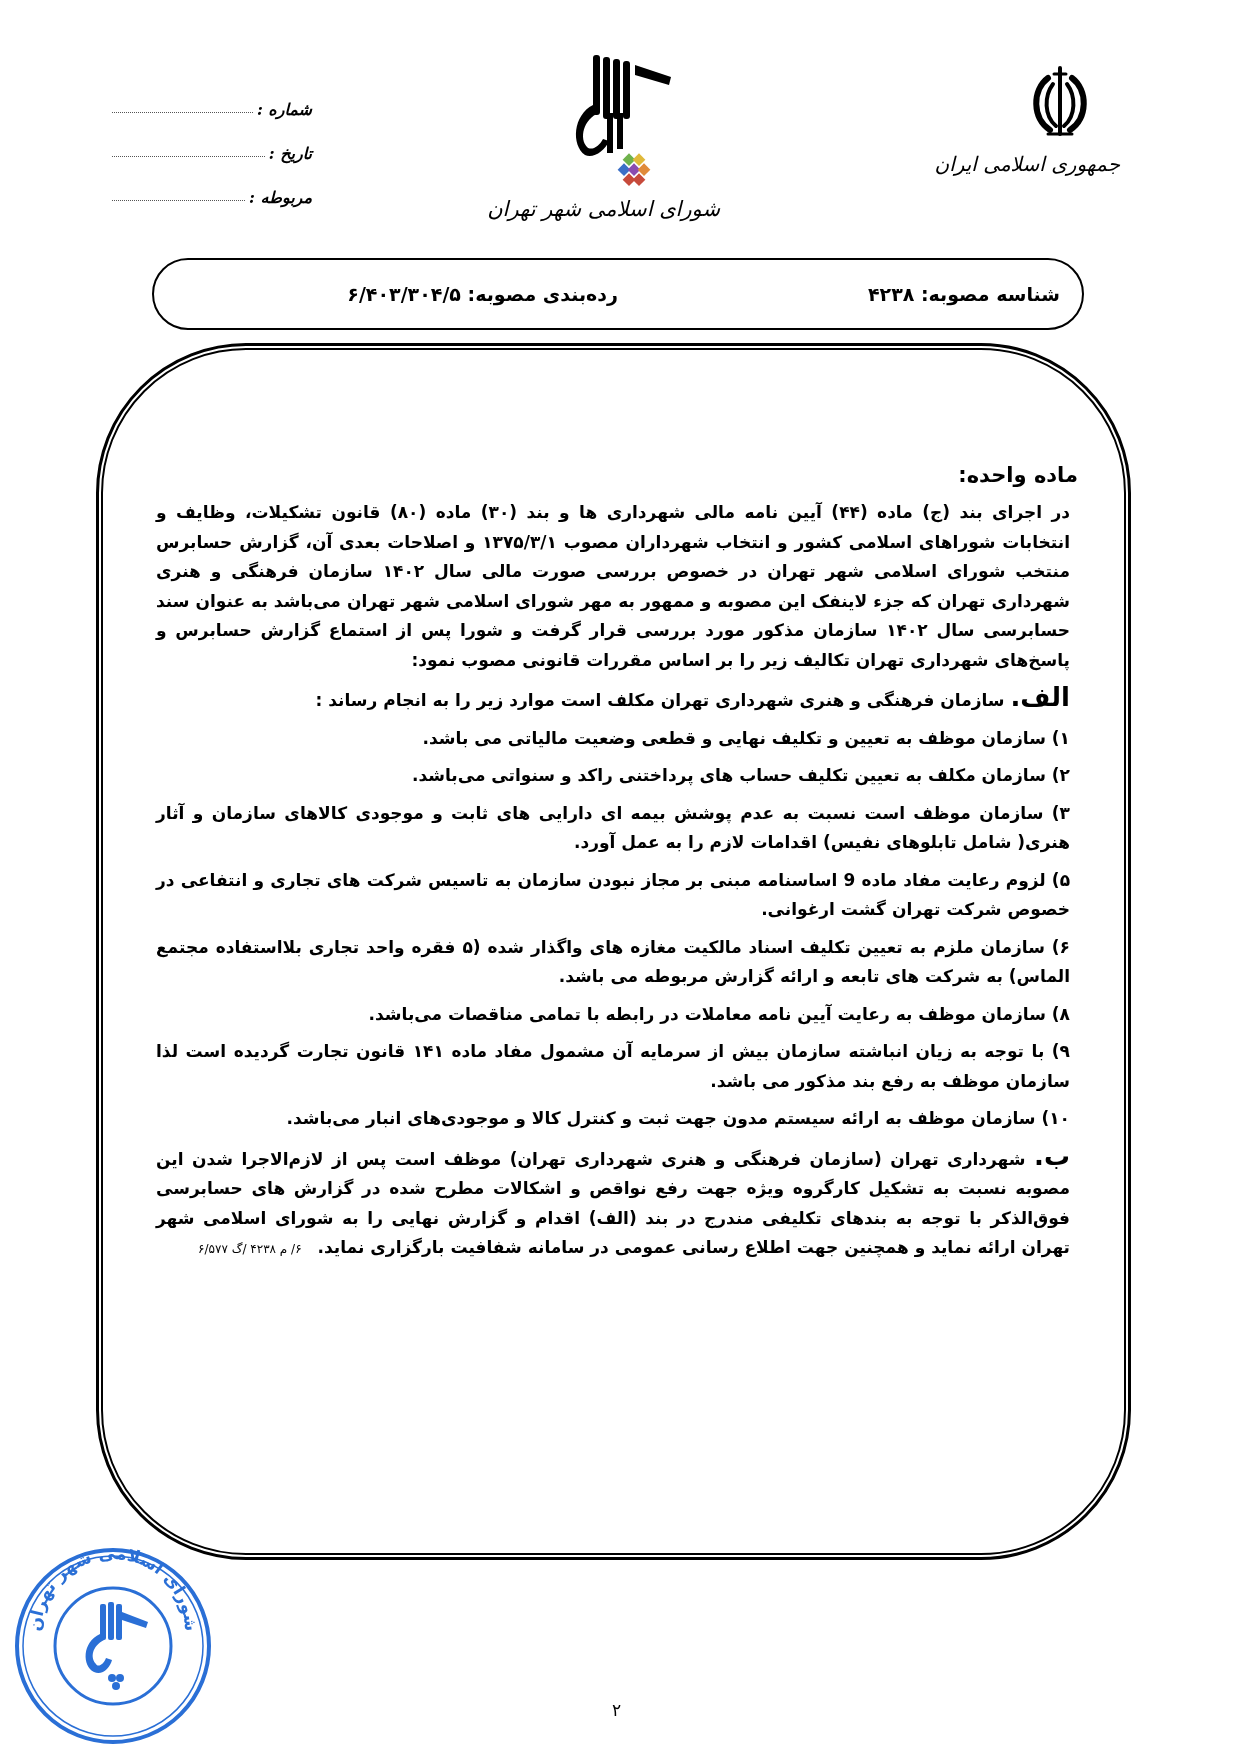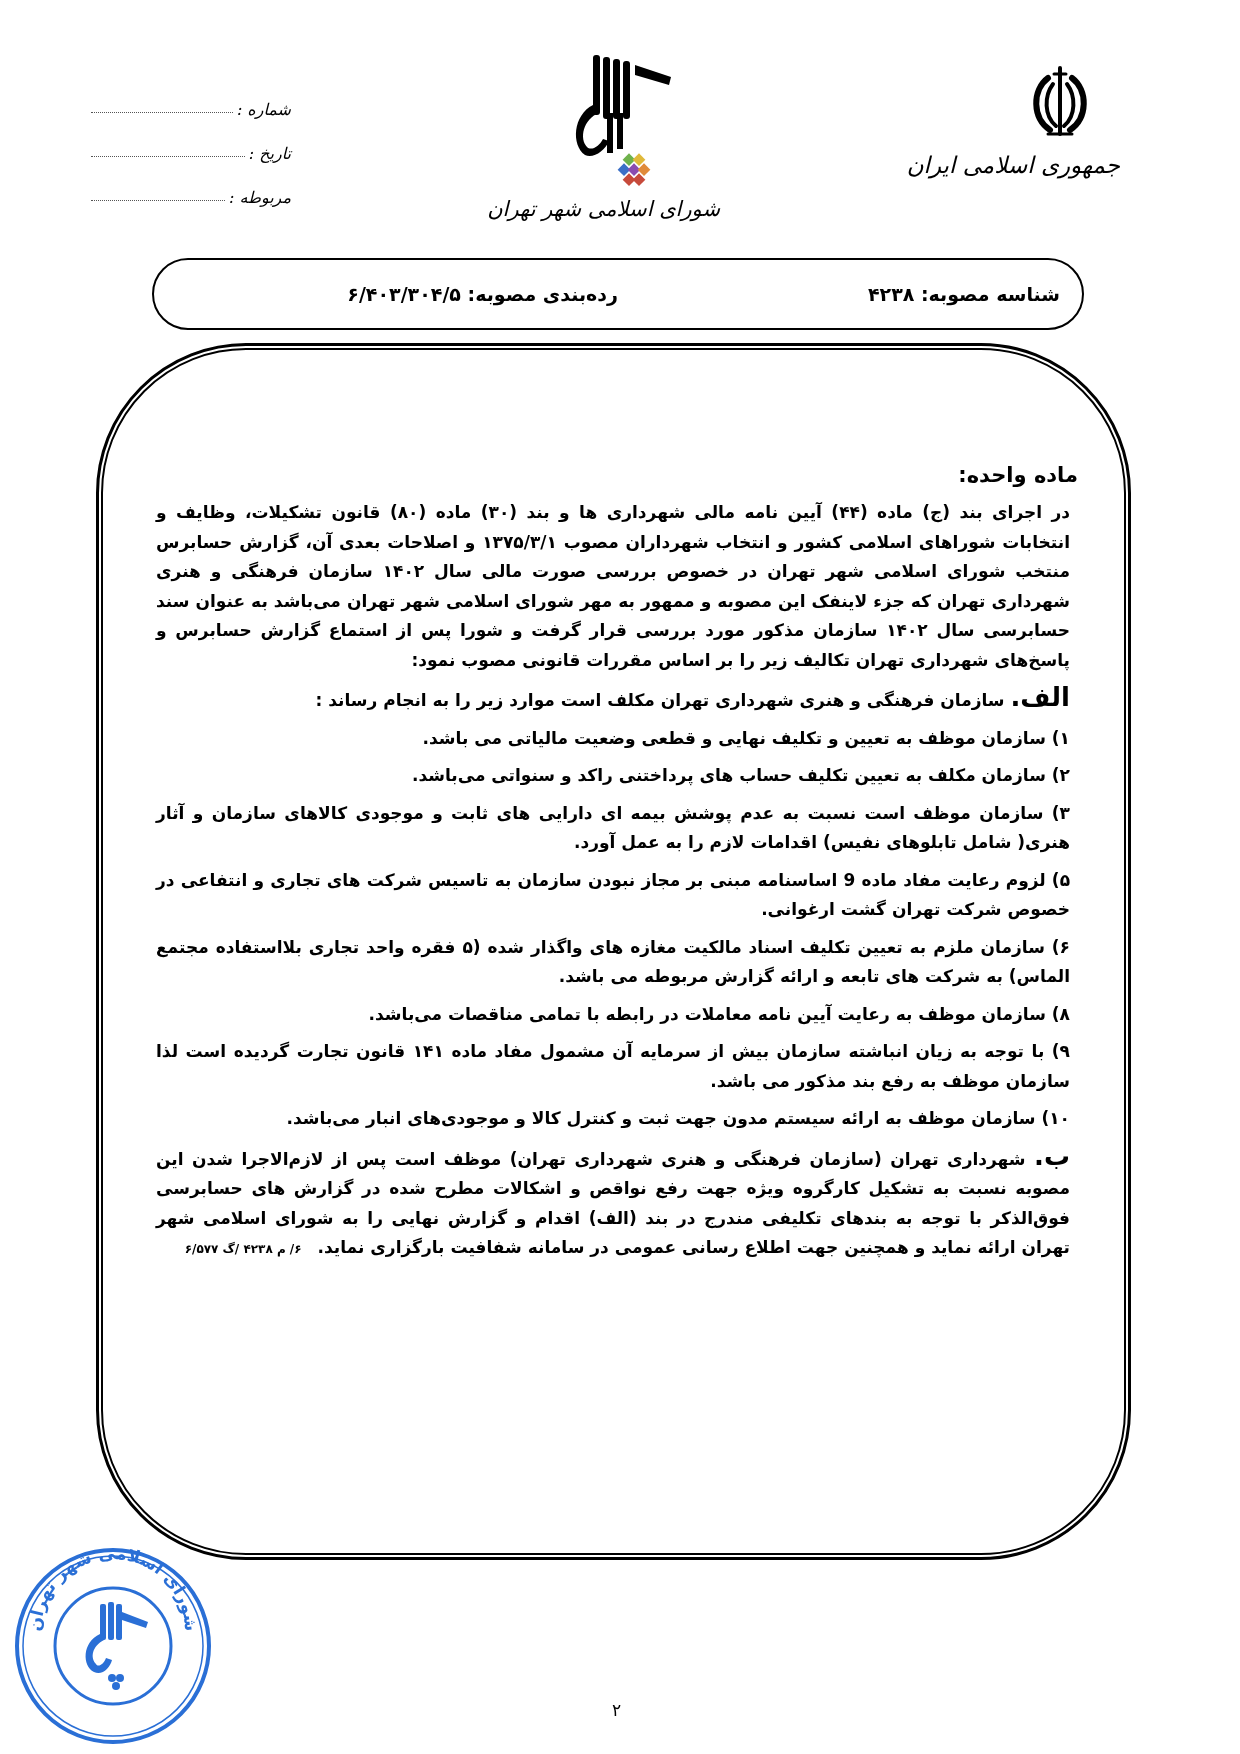--- a/index.html
+++ b/index.html
@@ -2,27 +2,27 @@
 <html><head>
 <meta charset="utf-8">
 <style>
   html, body { margin: 0; padding: 0; background: #ffffff; }
   body { width: 1240px; height: 1754px; position: relative; overflow: hidden;
          font-family: "DejaVu Sans", "Liberation Sans", sans-serif; color: #000; }
 
   
   .emblem { position: absolute; left: 1000px; top: 60px; width: 120px; height: 130px; text-align: center; }
   .emblem svg { display: block; margin: 0 auto; }
-  .emblem-caption { font-family: "DejaVu Serif", serif; font-size: 23px; font-style: italic; margin-top: 8px; direction: rtl; white-space: nowrap; }
+  .emblem-caption { font-family: "DejaVu Serif", serif; font-size: 20px; font-style: italic; margin-top: 8px; direction: rtl; white-space: nowrap; }
 
   .council-logo { position: absolute; left: 530px; top: 55px; width: 190px; height: 190px; text-align: center; }
   .council-logo svg { display: block; margin: 0 auto; }
   .council-caption { font-family: "DejaVu Serif", serif; font-style: italic; font-size: 21px; direction: rtl; margin-top: 2px; white-space: nowrap; }
 
-  .meta-fields { position: absolute; left: 91px; top: 75px; width: 200px; direction: rtl; }
+  .meta-fields { position: absolute; left: 112px; top: 75px; width: 200px; direction: rtl; font-weight: bold; }
   .meta-row { display: flex; align-items: flex-end; height: 44px; font-family: "DejaVu Serif", serif; font-style: italic; font-size: 16px; }
   .meta-label { white-space: nowrap; padding-left: 4px; }
   .meta-line { flex: 1; border-bottom: 1px dotted #555; height: 12px; margin-bottom: 6px; }
 
   
   .info-pill { position: absolute; left: 152px; top: 258px; width: 932px; height: 72px;
                border: 2.5px solid #000; border-radius: 38px; box-sizing: border-box;
                direction: rtl; display: flex; align-items: center; padding: 0 22px;
                font-family: "DejaVu Sans", sans-serif; font-weight: bold; font-size: 19px; }
   .info-pill .cell { white-space: nowrap; }
@@ -34,21 +34,21 @@
                  border: 3px solid #000; border-radius: 150px 150px 150px 150px; box-sizing: border-box; }
   .frame-inner { position: absolute; left: 101px; top: 348px; width: 1025px; height: 1207px;
                  border: 2px solid #000; border-radius: 145px; box-sizing: border-box; }
 
   .content { position: absolute; left: 148px; top: 452px; width: 930px; direction: rtl; text-align: justify;
              font-family: "DejaVu Sans", sans-serif; font-weight: bold; font-size: 17px; line-height: 29.5px; }
   .content h2 { margin: 8px 0 6px 0; font-size: 21px; font-weight: bold; line-height: 30px; }
   .content p { margin: 8px; text-align-last: right; }
   .content p.just { text-align: justify; text-align-last: right; }
   .content .section-mark { font-size: 26px; font-weight: bold; }
-  .content .ref-code { font-size: 12px; font-weight: bold; margin-right: 10px; }
+  .content .ref-code { font-size: 12px; font-weight: normal; margin-right: 10px; }
 
   
   .page-number { position: absolute; left: 612px; top: 1700px; font-size: 17px; }
   .stamp { position: absolute; left: 8px; top: 1538px; width: 210px; height: 210px; }
 </style>
 </head>
 <body>
 
 <div class="emblem">
   <svg width="84" height="84" viewBox="0 0 84 84">

